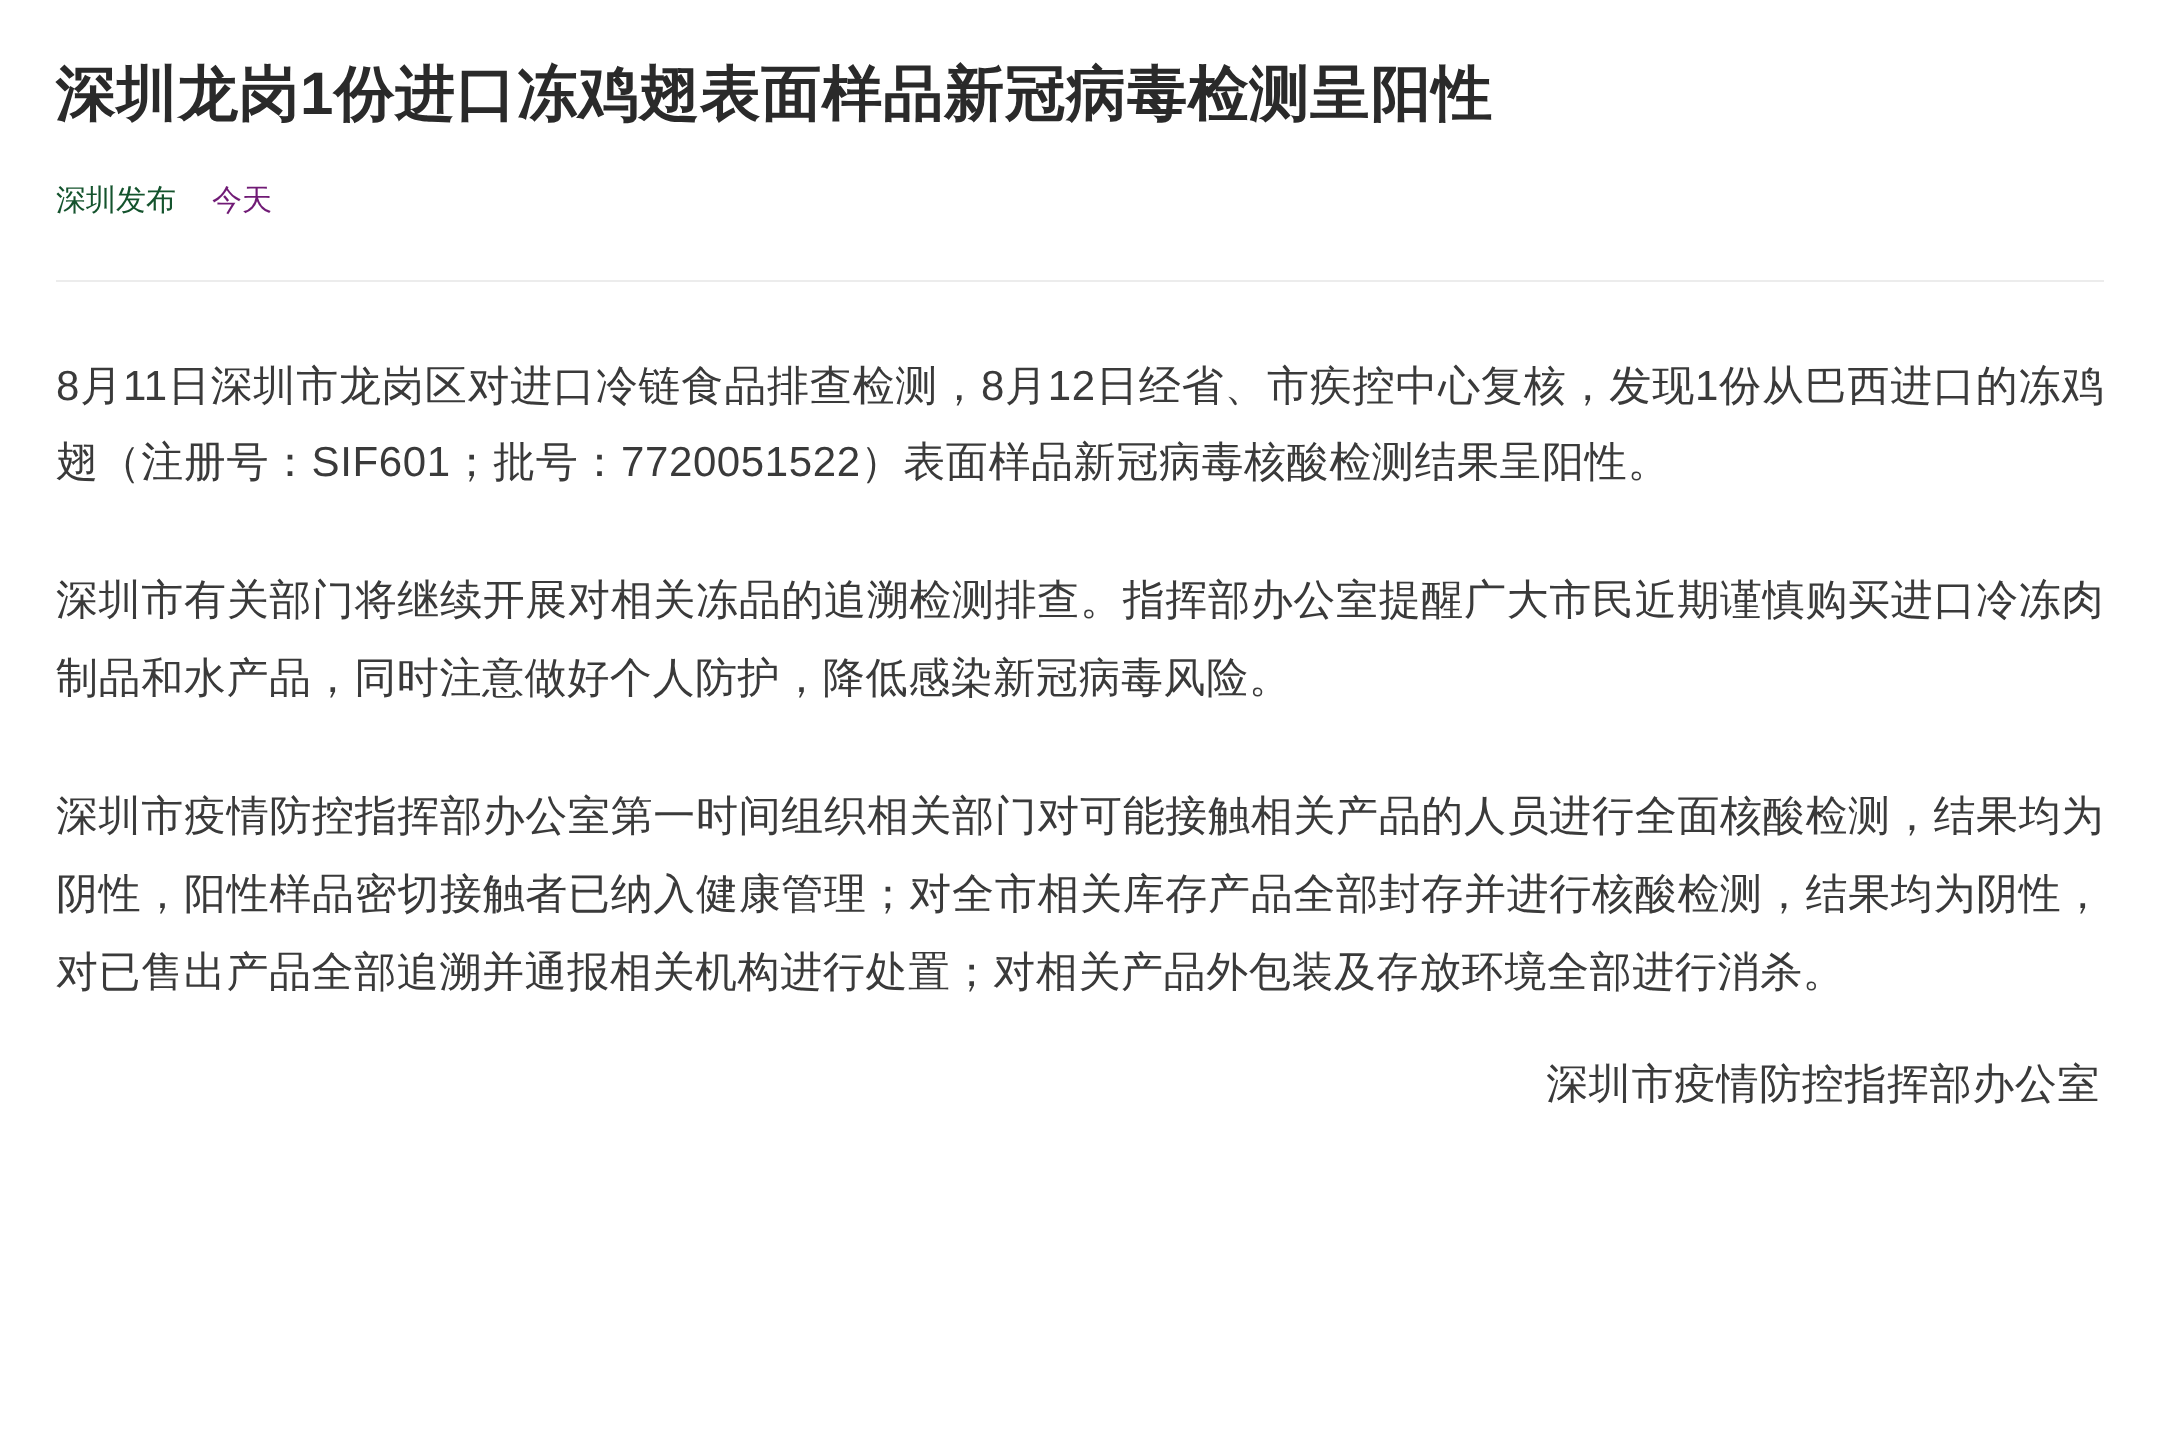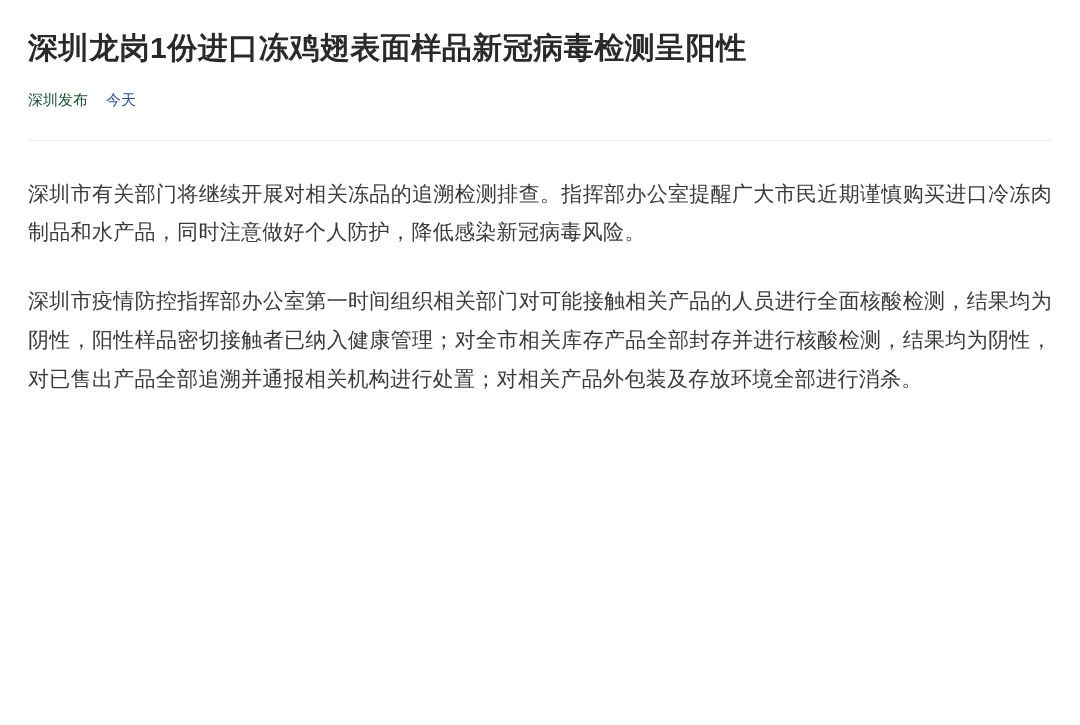--- a/index.html
+++ b/index.html
@@ -35,21 +35,21 @@
     font-size: 15px;
     color: #9b9b9b;
     display: flex;
     align-items: center;
     gap: 18px;
   }
   .meta .source {
     color: #14532d;
   }
   .meta .time {
-    color: #1d4ed8;
+    color: #701a75;
   }
   .divider {
     margin-top: 30px;
     border-top: 1px solid #ececec;
     width: 100%;
   }
   .article {
     margin-top: 34px;
   }
   .para {
@@ -80,17 +80,19 @@
   <h1 class="headline">深圳龙岗1份进口冻鸡翅表面样品新冠病毒检测呈阳性</h1>
 
   <div class="meta">
     <span class="source">深圳发布</span>
     <span class="time">今天</span>
   </div>
 
   <div class="divider"></div>
 
   <div class="article">
+    <p class="para">8月11日深圳市龙岗区对进口冷链食品排查检测，8月12日经省、市疾控中心复核，发现1份从巴西进口的冻鸡翅（注册号：SIF601；批号：7720051522）表面样品新冠病毒核酸检测结果呈阳性。</p>
     <p class="para">深圳市有关部门将继续开展对相关冻品的追溯检测排查。指挥部办公室提醒广大市民近期谨慎购买进口冷冻肉制品和水产品，同时注意做好个人防护，降低感染新冠病毒风险。</p>
     <p class="para">深圳市疫情防控指挥部办公室第一时间组织相关部门对可能接触相关产品的人员进行全面核酸检测，结果均为阴性，阳性样品密切接触者已纳入健康管理；对全市相关库存产品全部封存并进行核酸检测，结果均为阴性，对已售出产品全部追溯并通报相关机构进行处置；对相关产品外包装及存放环境全部进行消杀。</p>
+    <div class="signature">深圳市疫情防控指挥部办公室</div>
   </div>
 
 </div>
 
 </body></html>

